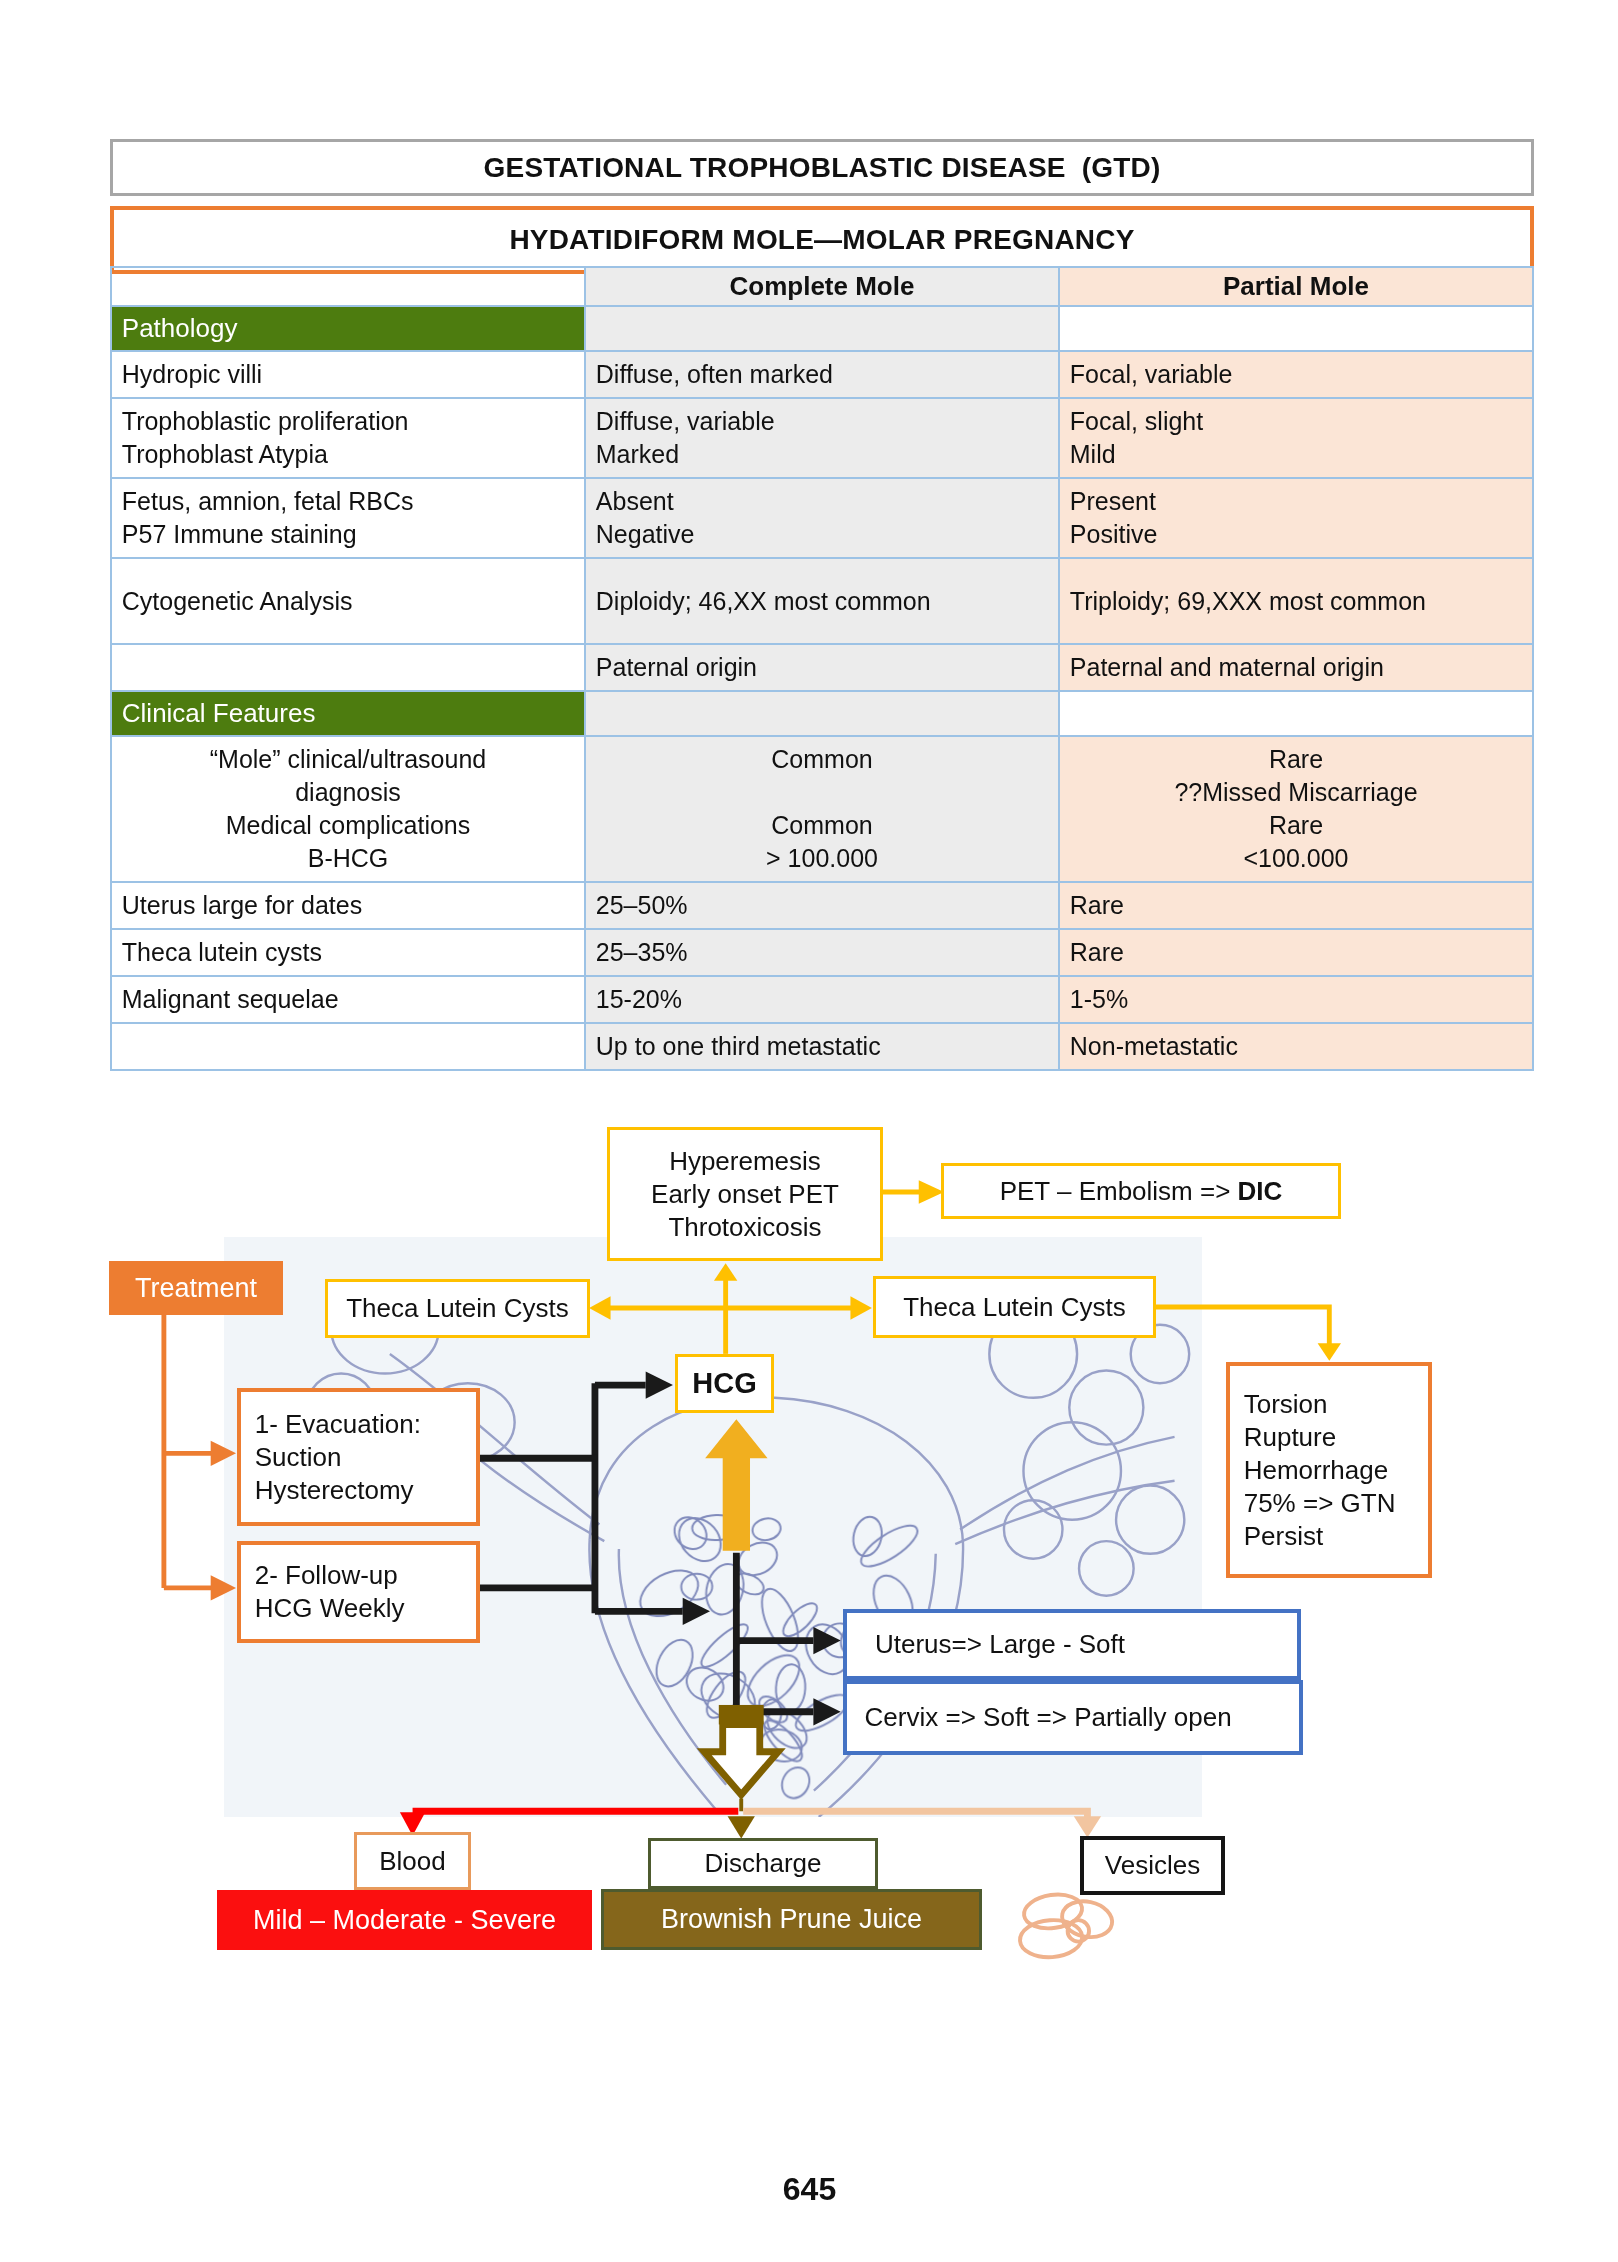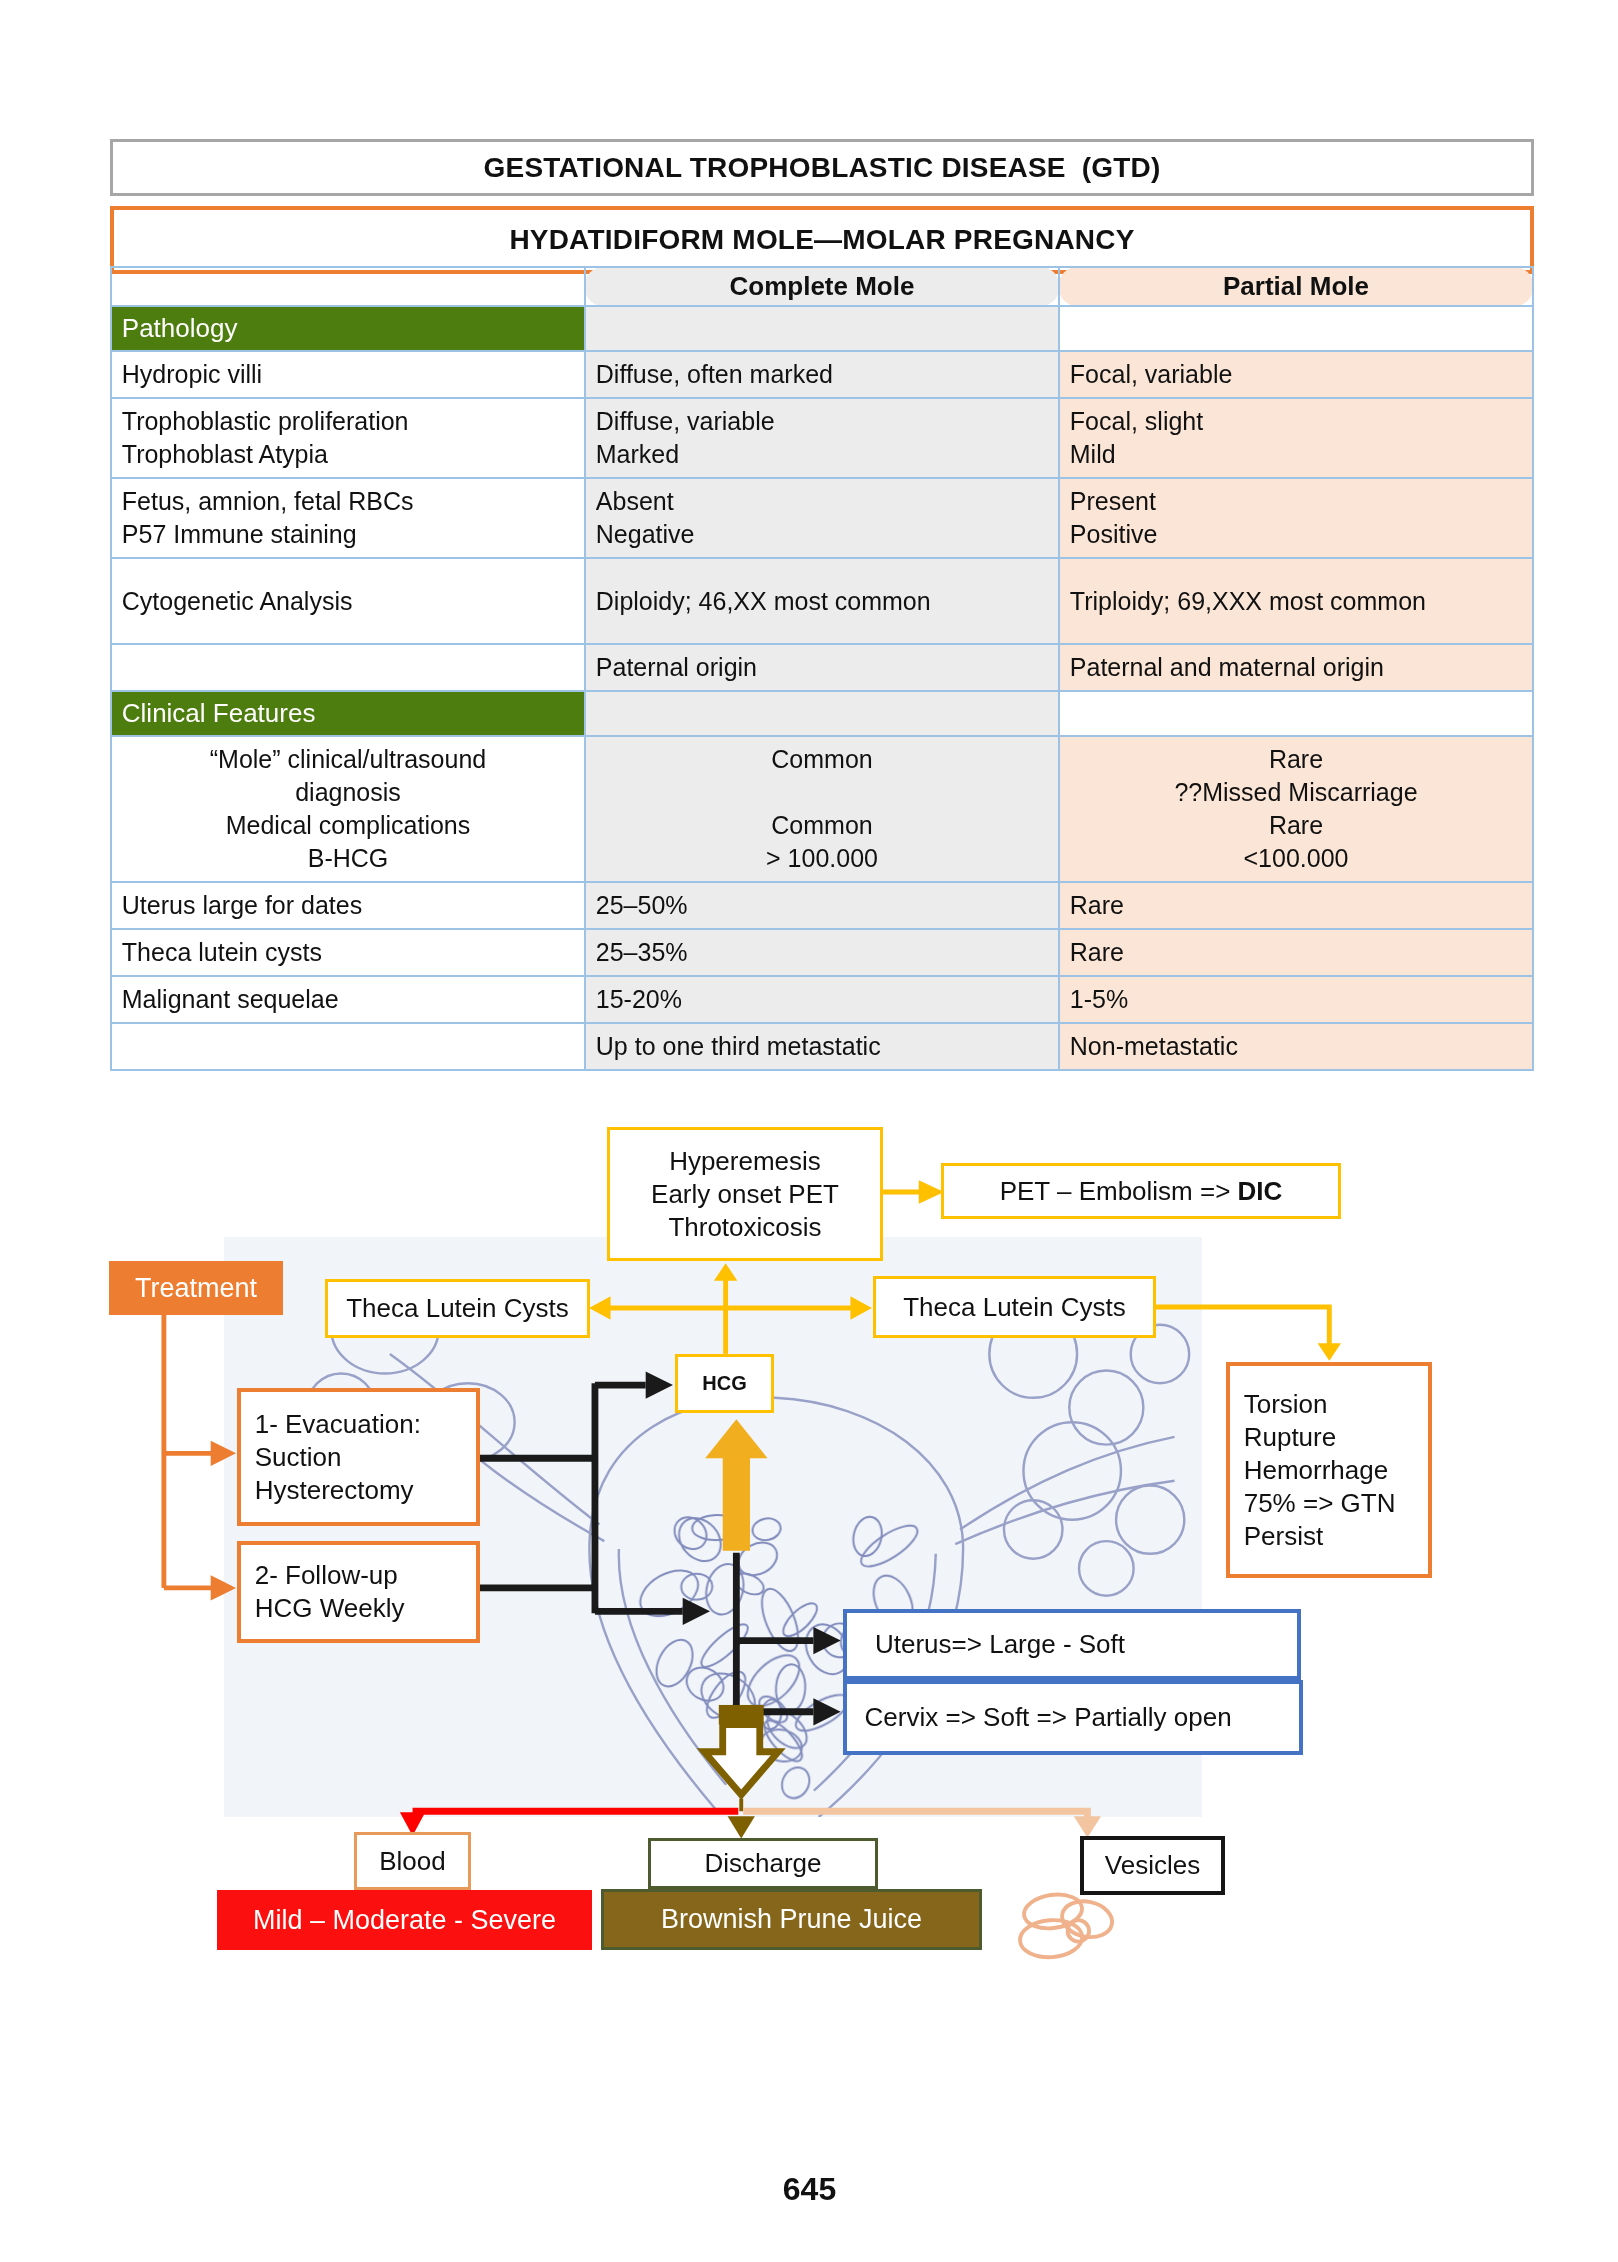--- a/index.html
+++ b/index.html
@@ -11,21 +11,21 @@
              display:flex;align-items:center;justify-content:center;font-weight:700;font-size:28px;
              letter-spacing:0.2px;white-space:pre;margin-top:16px;}
   .title-gtd{top:123px;height:57px;border:3.9px solid #A6A6A6;}
   .title-mole{top:190px;height:68px;border:4.9px solid #ED7D31;}
 
   
   table.cmp{position:absolute;left:110px;top:266px;width:1424px;border-collapse:collapse;
             table-layout:fixed;font-size:25px;line-height:33px;}
   table.cmp th, table.cmp td{border:2px solid #9CC2E5;box-sizing:border-box;padding:4.9px 9.8px;
             vertical-align:middle;white-space:pre-line;overflow:hidden;}
-  table.cmp th{height:36px;font-size:26px;font-weight:700;text-align:center;padding:2px;border-radius:18px;}
+  table.cmp th{height:36px;font-size:26px;font-weight:700;text-align:center;padding:2px;}
   th.h-complete{background:#ECECEC;}
   th.h-partial{background:#FBE5D6;}
   td.lbl{background:#fff;}
   td.complete{background:#ECECEC;}
   td.partial{background:#FBE5D6;}
   td.partial-white{background:#ffffff;}
   td.section-label{background:#4d7c0f;color:#fff;font-size:26px;}
   tr.section-row{height:45px;}
   td.top{vertical-align:top;}
 
@@ -36,21 +36,21 @@
         justify-content:center;font-size:26px;text-align:center;white-space:pre-line;line-height:33px;}
   .gold{border:3.9px solid #FFC000;}
   .orangeb{border:4.9px solid #ED7D31;}
   .blueb{border:4.9px solid #4472C4;}
   .left-align{justify-content:flex-start;text-align:left;padding-left:13.7px;}
   #box-hyperemesis{left:607px;top:1127px;width:276px;height:134px;}
   #box-pet{left:941px;top:1163px;width:400px;height:56px;white-space:pre;}
   #box-treatment{left:109px;top:1261px;width:174px;height:54px;background:#ED7D31;color:#fff;font-size:27px;}
   #box-theca-left{left:325px;top:1279px;width:265px;height:59px;}
   #box-theca-right{left:873px;top:1276px;width:283px;height:62px;}
-  #box-hcg{left:675px;top:1354px;width:99px;height:59px;font-weight:700;font-size:20px;}
+  #box-hcg{left:675px;top:1354px;width:99px;height:59px;font-weight:700;font-size:29px;}
   #box-torsion{left:1226px;top:1362px;width:206px;height:216px;}
   #box-evacuation{left:237px;top:1388px;width:243px;height:138px;}
   #box-followup{left:237px;top:1541px;width:243px;height:102px;}
   #box-uterus{left:843px;top:1609px;width:458px;height:71px;padding-left:28px;}
   #box-cervix{left:843px;top:1680px;width:460px;height:75px;padding-left:17.6px;}
   #box-blood{left:354px;top:1832px;width:117px;height:58px;border:3.9px solid #E89A5B;}
   #box-discharge{left:648px;top:1838px;width:230px;height:51px;border:3.9px solid #4E5B2F;}
   #box-vesicles{left:1060px;top:1836px;width:145px;height:59px;border:4.9px solid #151515;margin-left:20px;}
   #box-severity{left:217px;top:1890px;width:375px;height:60px;background:#FB0F0F;color:#fff;font-size:27px;}
   #box-prune{left:601px;top:1889px;width:381px;height:61px;background:#85661B;border:3.9px solid #4E5B2F;color:#fff;font-size:27px;}

